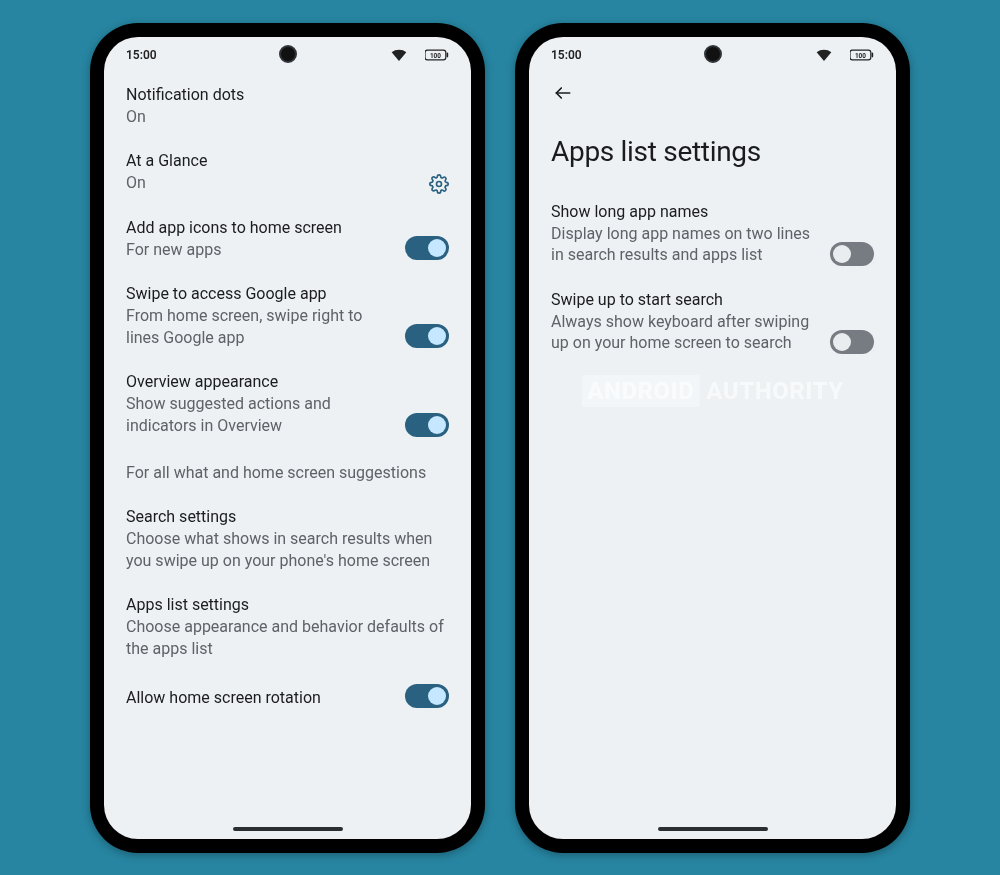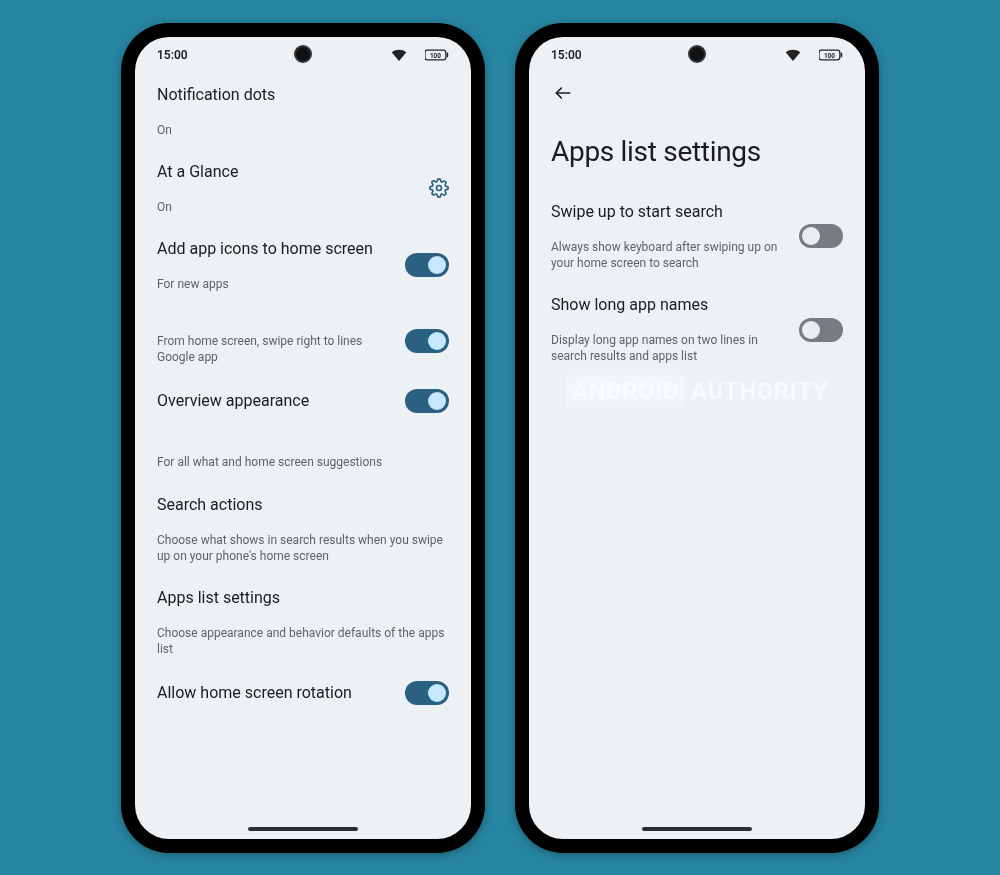--- a/index.html
+++ b/index.html
@@ -8,21 +8,21 @@
     height: 875px;
     background: #2785a1;
     font-family: -apple-system, BlinkMacSystemFont, "Segoe UI", Roboto, sans-serif;
     display: flex;
     justify-content: center;
     align-items: center;
     gap: 30px;
     overflow: hidden;
   }
   .phone {
-    width: 364px;
+    width: 395px;
     height: 830px;
     background: #000;
     border-radius: 48px;
     padding: 14px;
     position: relative;
     box-shadow: 0 2px 8px rgba(0,0,0,.3);
   }
   .screen {
     width: 100%;
     height: 100%;
@@ -63,36 +63,36 @@
   .page-title {
     font-size: 28px;
     font-weight: 400;
     color: #1b1b1f;
     padding: 36px 0 28px 0;
     letter-spacing: -.3px;
   }
   .page-title.second { padding: 22px 0 22px 0; }
   .item {
     display: flex;
-    align-items: center;
+    align-items: flex-end;
     justify-content: space-between;
     padding: 12px 0;
     gap: 10px;
   }
   .item-text { flex: 1; min-width: 0; }
   .item-title {
     font-size: 16px;
     color: #1c1c1f;
     font-weight: 400;
     line-height: 1.25;
   }
   .item-sub {
-    font-size: 12px;
+    font-size: 16px;
     color: #5f6367;
-    margin-top: 17px;
+    margin-top: 1px;
     line-height: 1.35;
   }
   .gear-btn { width: 36px; display:flex; justify-content:flex-end; }
   .toggle {
     width: 44px;
     height: 24px;
     border-radius: 14px;
     position: relative;
     flex-shrink: 0;
   }
@@ -192,41 +192,43 @@
       <div class="item">
         <div class="item-text">
           <div class="item-title">Add app icons to home screen</div>
           <div class="item-sub">For new apps</div>
         </div>
         <div class="toggle on"></div>
       </div>
 
       <div class="item">
         <div class="item-text">
+          <div class="item-title">Swipe to access Google app</div>
           <div class="item-sub">From home screen, swipe right to lines Google app</div>
         </div>
         <div class="toggle on"></div>
       </div>
 
       <div class="item">
         <div class="item-text">
           <div class="item-title">Overview appearance</div>
+          <div class="item-sub">Show suggested actions and indicators in Overview</div>
         </div>
         <div class="toggle on"></div>
       </div>
 
       <div class="item">
         <div class="item-text">
           <div class="item-sub">For all what and home screen suggestions</div>
         </div>
       </div>
 
       <div class="item">
         <div class="item-text">
-          <div class="item-title">Search actions</div>
+          <div class="item-title">Search settings</div>
           <div class="item-sub">Choose what shows in search results when you swipe up on your phone's home screen</div>
         </div>
       </div>
 
       <div class="item">
         <div class="item-text">
           <div class="item-title">Apps list settings</div>
           <div class="item-sub">Choose appearance and behavior defaults of the apps list</div>
         </div>
       </div>
@@ -271,30 +273,30 @@
             <polyline points="10 18 4 12 10 6"></polyline>
           </svg>
       </div>
     </div>
 
     <div class="content">
       <div class="page-title second">Apps list settings</div>
 
       <div class="item">
         <div class="item-text">
+          <div class="item-title">Show long app names</div>
+          <div class="item-sub">Display long app names on two lines in search results and apps list</div>
+        </div>
+        <div class="toggle off"></div>
+      </div>
+
+      <div class="item">
+        <div class="item-text">
           <div class="item-title">Swipe up to start search</div>
           <div class="item-sub">Always show keyboard after swiping up on your home screen to search</div>
-        </div>
-        <div class="toggle off"></div>
-      </div>
-
-      <div class="item">
-        <div class="item-text">
-          <div class="item-title">Show long app names</div>
-          <div class="item-sub">Display long app names on two lines in search results and apps list</div>
         </div>
         <div class="toggle off"></div>
       </div>
     </div>
 
     <div class="watermark">
       <span class="wm1">ANDROID</span><span class="wm2">AUTHORITY</span>
     </div>
 
     <div class="gesture-bar"></div>

